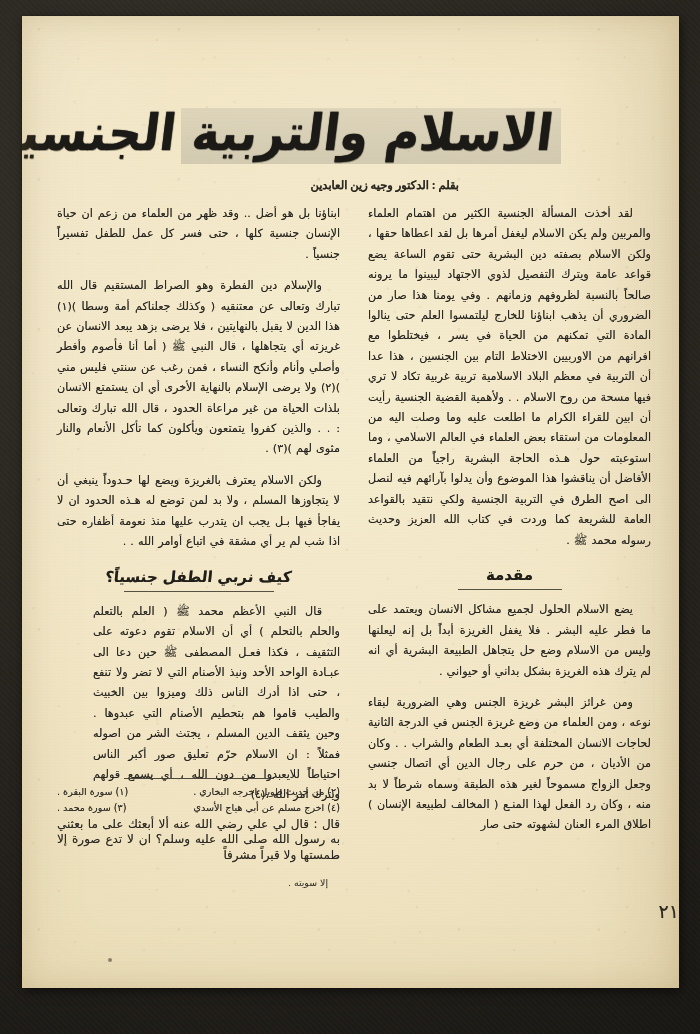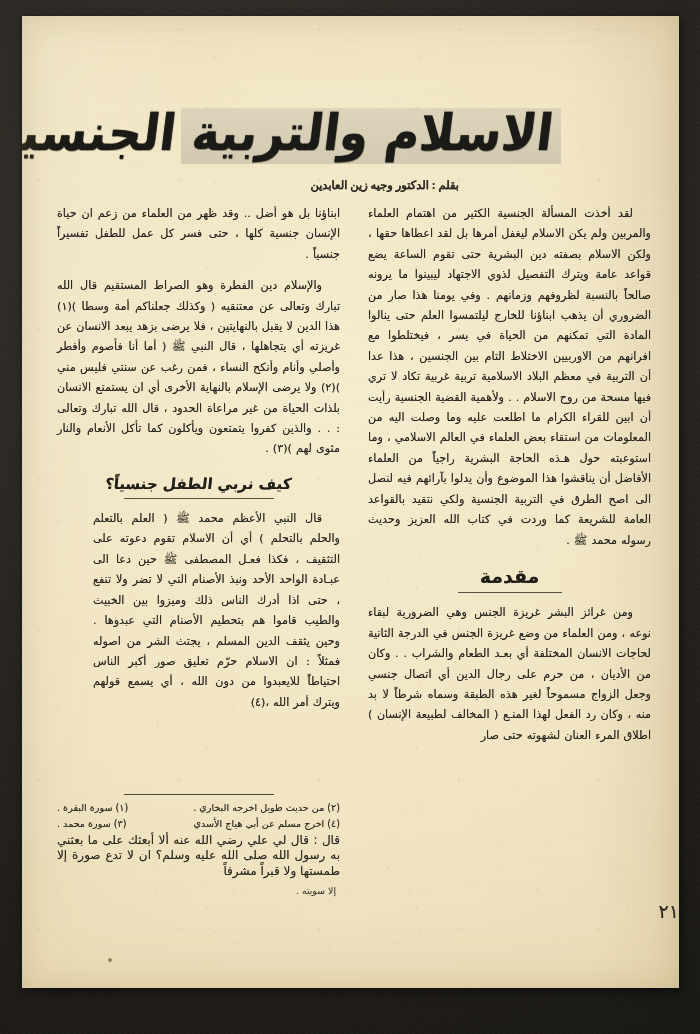--- a/index.html
+++ b/index.html
@@ -160,21 +160,21 @@
   .para.tight { margin-bottom: 7px; margin-left: 36px; }
 
   
   .section-head {
     margin: 14px 0 10px 0;
     text-align: center;
     position: relative;
   }
   .section-head .sh-text {
     display: inline-block;
-    font-size: 19px;
+    font-size: 15px;
     font-weight: 700;
     color: #201e19;
     padding-bottom: 3px;
     letter-spacing: .4px;
     text-shadow: 0 0 .6px rgba(40,36,26,.6);
   }
   .section-head .sh-rule {
     display: block;
     width: 104px;
     height: 1.4px;
@@ -227,21 +227,21 @@
     text-align: justify;
     text-align-last: right;
     margin: 2px 0 0 0;
     text-shadow: 0 0 .4px rgba(45,41,32,.5);
   }
   .fn-tail {
     font-size: 9.4px;
     line-height: 15.2px;
     color: #2b2823;
     text-align: right;
-    margin: 4px;
+    margin: 12px;
   }
 
   
   .page-number {
     position: absolute;
     bottom: 66px;
     left: 0;
     right: 0;
     text-align: right;
     font-size: 19px;
@@ -290,30 +290,32 @@
 
         <div class="col col-right">
 
           <p class="para">لقد أخذت المسألة الجنسية الكثير من اهتمام العلماء والمربين ولم يكن الاسلام ليغفل أمرها بل لقد اعطاها حقها ، ولكن الاسلام بصفته دين البشرية حتى تقوم الساعة يضع قواعد عامة ويترك التفصيل لذوي الاجتهاد ليبينوا ما يرونه صالحاً بالنسبة لظروفهم وزمانهم . وفي يومنا هذا صار من الضروري أن يذهب ابناؤنا للخارج ليلتمسوا العلم حتى ينالوا المادة التي تمكنهم من الحياة في يسر ، فيختلطوا مع افرانهم من الاوربيين الاختلاط التام بين الجنسين ، هذا عدا أن التربية في معظم البلاد الاسلامية تربية غربية تكاد لا تري فيها مسحة من روح الاسلام . . ولأهمية القضية الجنسية رأيت أن ابين للقراء الكرام ما اطلعت عليه وما وصلت اليه من المعلومات من استقاء بعض العلماء في العالم الاسلامي ، وما استوعبته حول هـذه الحاجة البشرية راجياً من العلماء الأفاضل أن يناقشوا هذا الموضوع وأن يدلوا بآرائهم فيه لنصل الى اصح الطرق في التربية الجنسية ولكي نتقيد بالقواعد العامة للشريعة كما وردت في كتاب الله العزيز وحديث رسوله محمد ﷺ .</p>
 
           <div class="section-head">
             <span class="sh-text">مقدمة</span>
             <span class="sh-rule"></span>
           </div>
 
+          <p class="para">يضع الاسلام الحلول لجميع مشاكل الانسان ويعتمد على ما فطر عليه البشر . فلا يغفل الغريزة أبداً بل إنه ليعلنها وليس من الاسلام وضع حل يتجاهل الطبيعة البشرية أي انه لم يترك هذه الغريزة بشكل بداني أو حيواني .</p>
 
           <p class="para">ومن غرائز البشر غريزة الجنس وهي الضرورية لبقاء نوعه ، ومن العلماء من وضع غريزة الجنس في الدرجة الثانية لحاجات الانسان المختلفة أي بعـد الطعام والشراب . . وكان من الأديان ، من حرم على رجال الدين أي اتصال جنسي وجعل الزواج مسموحاً لغير هذه الطبقة وسماه شرطاً لا بد منه ، وكان رد الفعل لهذا المنـع ( المخالف لطبيعة الإنسان ) اطلاق المرء العنان لشهوته حتى صار</p>
         </div>
 
         <div class="col col-left">
 
           <p class="para no-indent">ابناؤنا بل هو أضل .. وقد ظهر من العلماء من زعم ان حياة الإنسان جنسية كلها ، حتى فسر كل عمل للطفل تفسيراً جنسياً .</p>
 
           <p class="para">والإسلام دين الفطرة وهو الصراط المستقيم قال الله تبارك وتعالى عن معتنقيه ( وكذلك جعلناكم أمة وسطا )(١) هذا الدين لا يقبل بالنهايتين ، فلا يرضى بزهد يبعد الانسان عن غريزته أي يتجاهلها ، قال النبي ﷺ ( أما أنا فأصوم وأفطر وأصلي وأنام وأنكح النساء ، فمن رغب عن سنتي فليس مني )(٢) ولا يرضى الإسلام بالنهاية الأخرى أي ان يستمتع الانسان بلذات الحياة من غير مراعاة الحدود ، قال الله تبارك وتعالى : . . والذين كفروا يتمتعون ويأكلون كما تأكل الأنعام والنار مثوى لهم )(٣) .</p>
 
+          <p class="para">ولكن الاسلام يعترف بالغريزة ويضع لها حـدوداً ينبغي أن لا يتجاوزها المسلم ، ولا بد لمن توضع له هـذه الحدود ان لا يفاجأ فيها بـل يجب ان يتدرب عليها منذ نعومة أظفاره حتى اذا شب لم ير أي مشقة في اتباع أوامر الله . .</p>
 
           <div class="section-head script">
             <span class="sh-text">كيف نربي الطفل جنسياً؟</span>
             <span class="sh-rule"></span>
           </div>
 
           <p class="para tight">قال النبي الأعظم محمد ﷺ ( العلم بالتعلم والحلم بالتحلم ) أي أن الاسلام تقوم دعوته على التثقيف ، فكذا فعـل المصطفى ﷺ حين دعا الى عبـادة الواحد الأحد ونبذ الأصنام التي لا تضر ولا تنفع ، حتى اذا أدرك الناس ذلك وميزوا بين الخبيث والطيب قاموا هم بتحطيم الأصنام التي عبدوها . وحين يثقف الدين المسلم ، يجتث الشر من اصوله فمثلاً : ان الاسلام حرّم تعليق صور أكبر الناس احتياطاً للايعبدوا من دون الله ، أي يسمع قولهم ويترك أمر الله ،(٤)</p>
 
           <div class="footnote-zone">
             <div class="fn-rule"></div>

